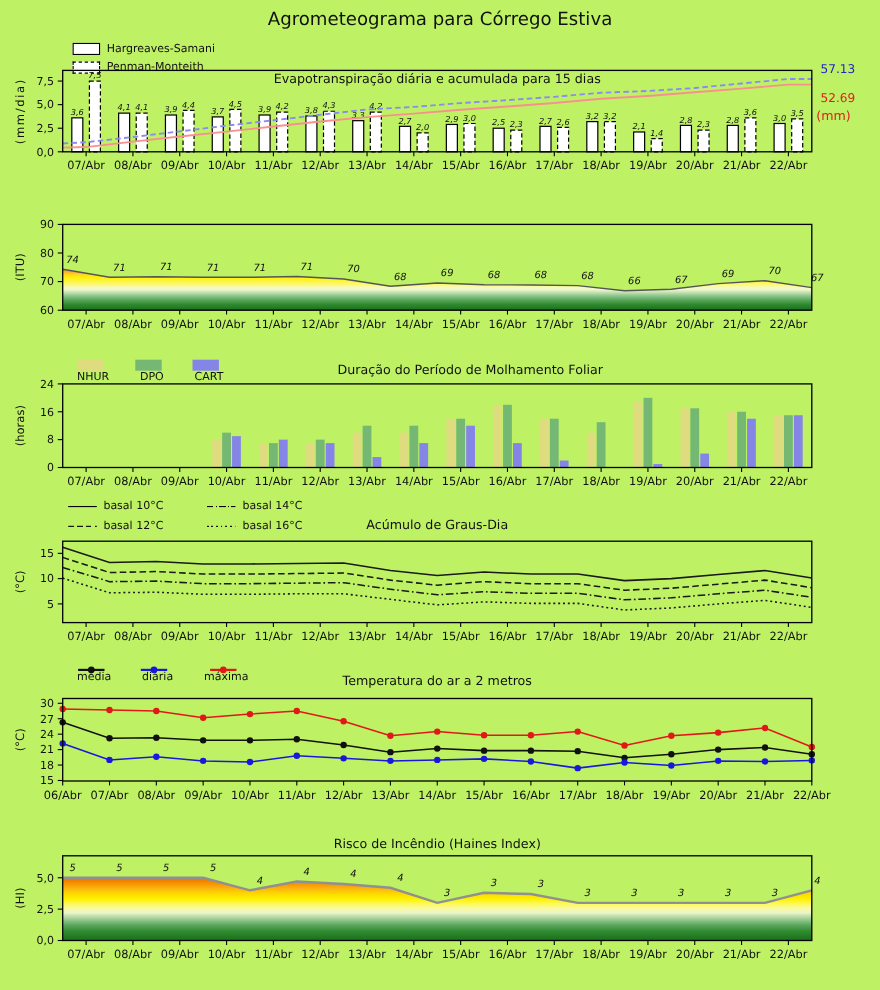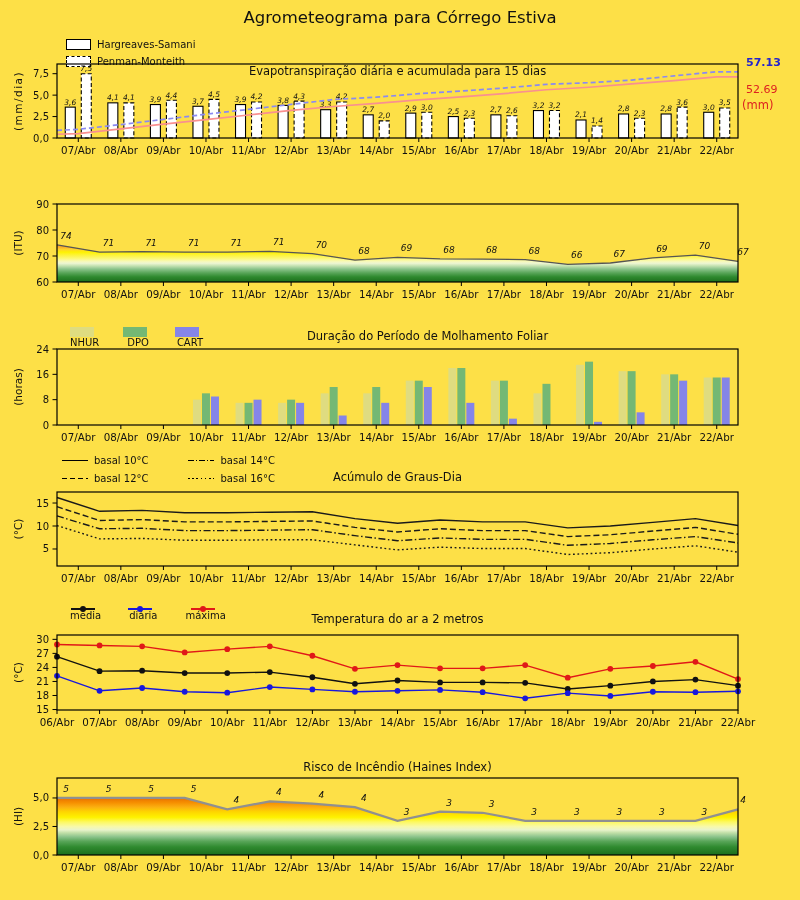--- a/index.html
+++ b/index.html
@@ -1,16 +1,16 @@
 <!DOCTYPE html>
 <html><head>
 <meta charset="utf-8">
 <style>
   html,body{margin:0;padding:0;background:#fff;}
-  .page{position:relative;width:800px;height:900px;background:#fde047;overflow:hidden;
+  .page{position:relative;width:800px;height:900px;background:#bef264;overflow:hidden;
         font-family:"DejaVu Sans","Liberation Sans",sans-serif;color:#111;}
   .main-title{position:absolute;top:8px;left:0;width:800px;text-align:center;
               font-size:16.5px;color:#111;}
   .ctitle{position:absolute;text-align:center;font-size:11.5px;color:#111;}
   .t-eto{top:64px;left:57px;width:681px;}
   .t-itu{top:186px;left:57px;width:681px;}
   .t-mol{top:329px;left:87px;width:681px;}
   .t-graus{top:470px;left:57px;width:681px;}
   .t-temp{top:612px;left:57px;width:681px;}
   .t-haines{top:760px;left:57px;width:681px;}
@@ -49,21 +49,21 @@
     <div class="lg-row">
       <span class="sw-box"></span>
       <span class="lg-label">Hargreaves-Samani</span>
     </div>
     <div class="lg-row">
       <span class="sw-box dashed"></span>
       <span class="lg-label">Penman-Monteith</span>
     </div>
   </div>
   <div class="ctitle t-eto">Evapotranspiração diária e acumulada para 15 dias</div>
-  <div class="annot an-blue" style="color: rgb(36, 36, 204); font-weight: bold;">57.13</div>
+  <div class="annot an-blue" style="color: rgb(36, 36, 204);">57.13</div>
   <div class="annot an-red" style="color: rgb(221, 32, 32);">52.69</div>
   <div class="annot an-unit" style="color: rgb(221, 32, 32);">(mm)</div>
 
 
   <div class="legend lgd-mol">
     <div class="lg-entry">
       <span class="sw-fill" style="background: rgb(223, 220, 128);"></span>
       <span class="lg-label">NHUR</span>
     </div>
     <div class="lg-entry">

